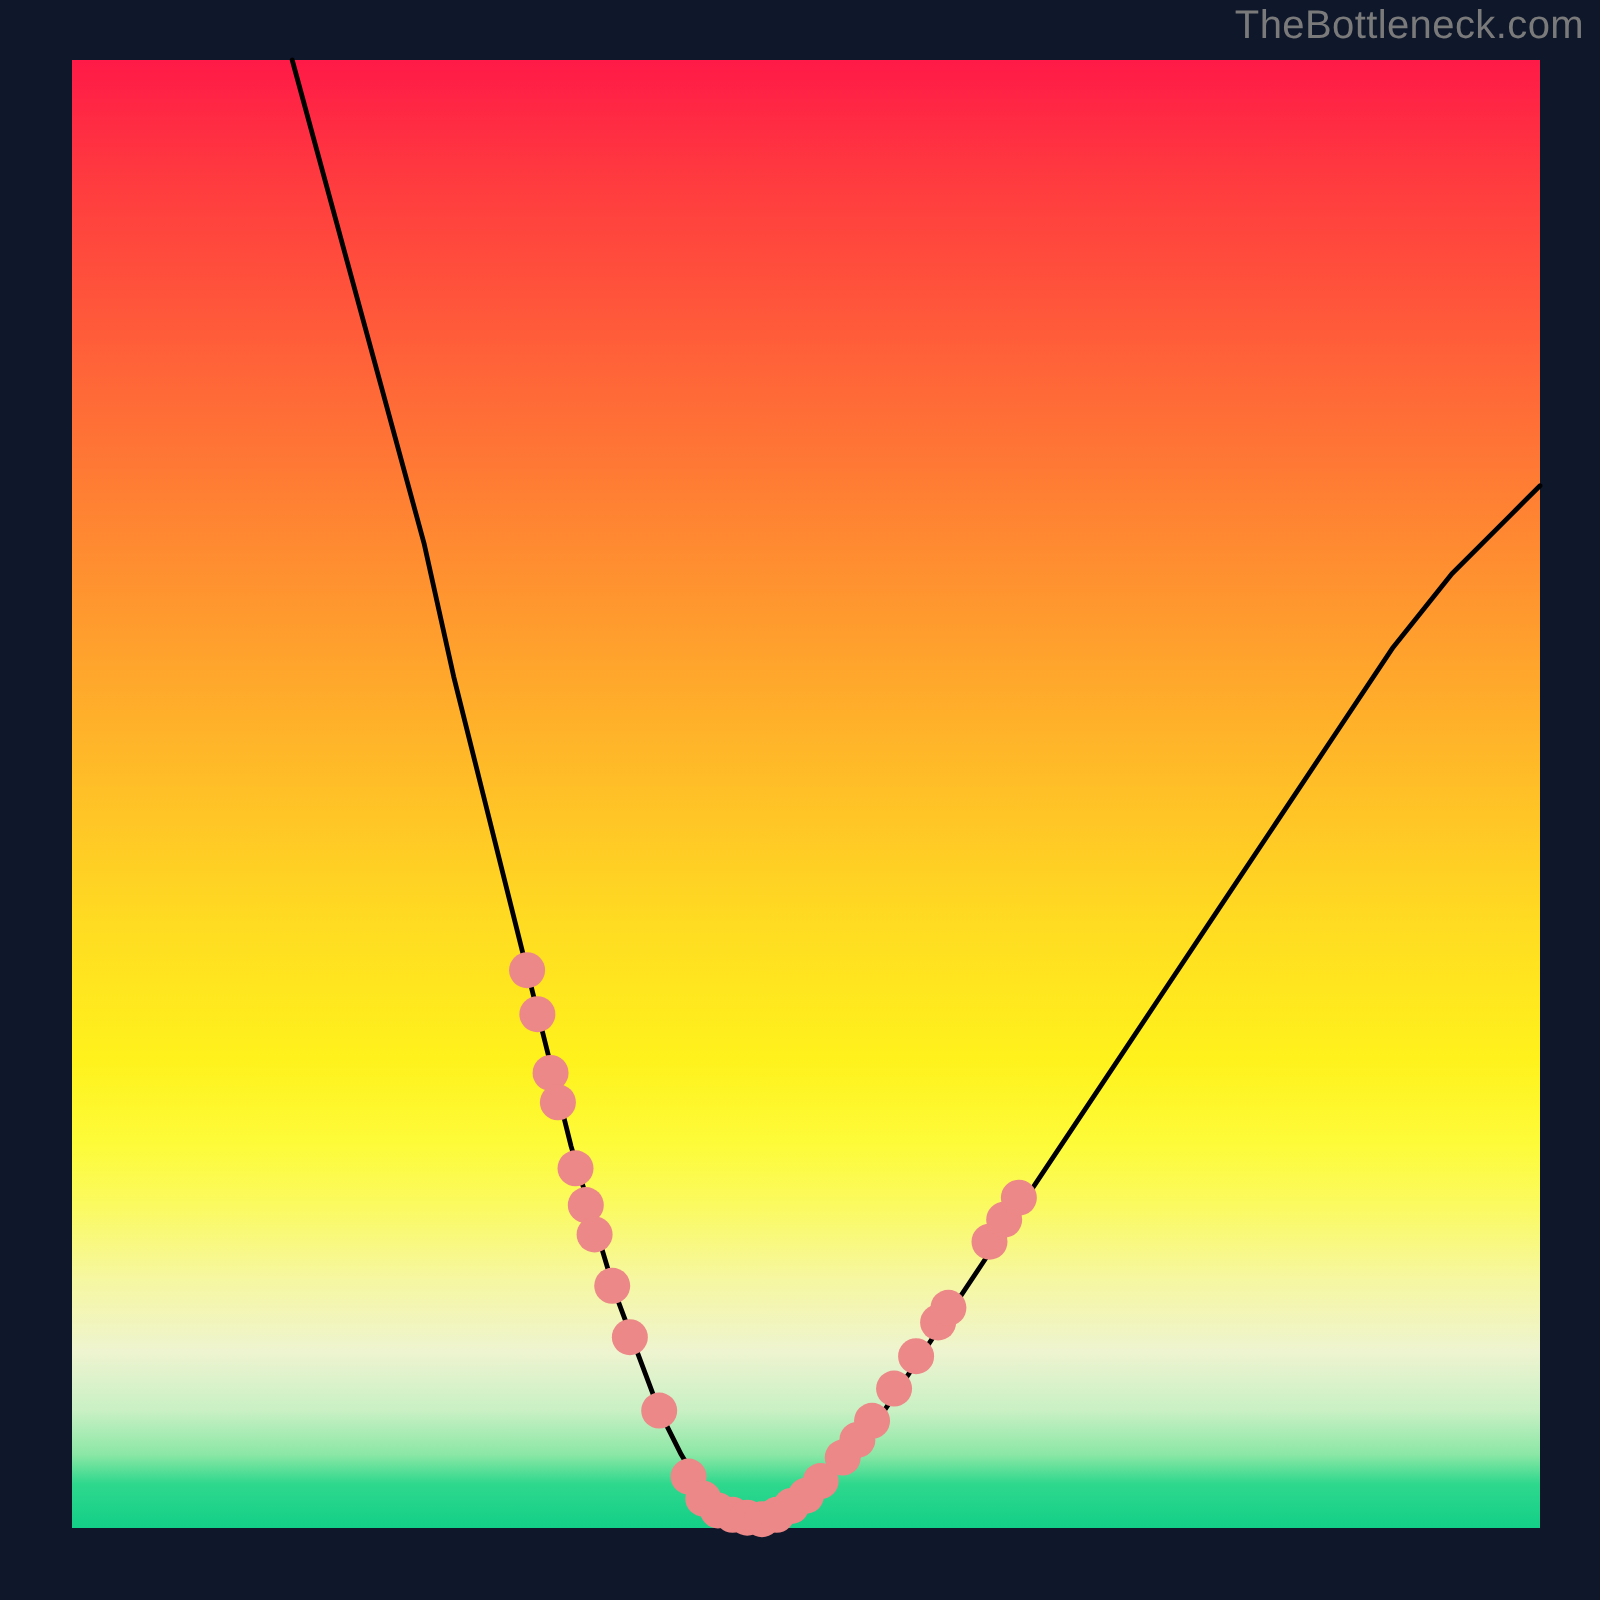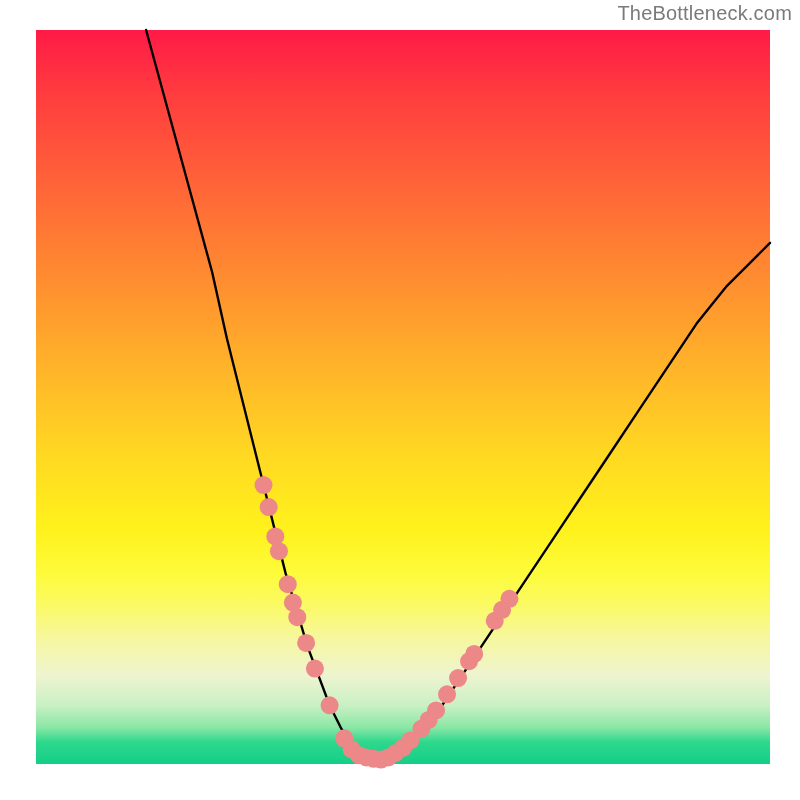--- a/index.html
+++ b/index.html
@@ -8,21 +8,21 @@
     width: 800px;
     height: 800px;
     background: #000;
     font-family: Arial, Helvetica, sans-serif;
     overflow: hidden;
   }
   .frame {
     position: relative;
     width: 800px;
     height: 800px;
-    background: #ffffff;
+    background: #0f172a;
   }
   .watermark {
     position: absolute;
     top: 2px;
     right: 8px;
     color: #7a7a7a;
     font-size: 20px;
     font-weight: 500;
     letter-spacing: 0.2px;
     z-index: 5;

